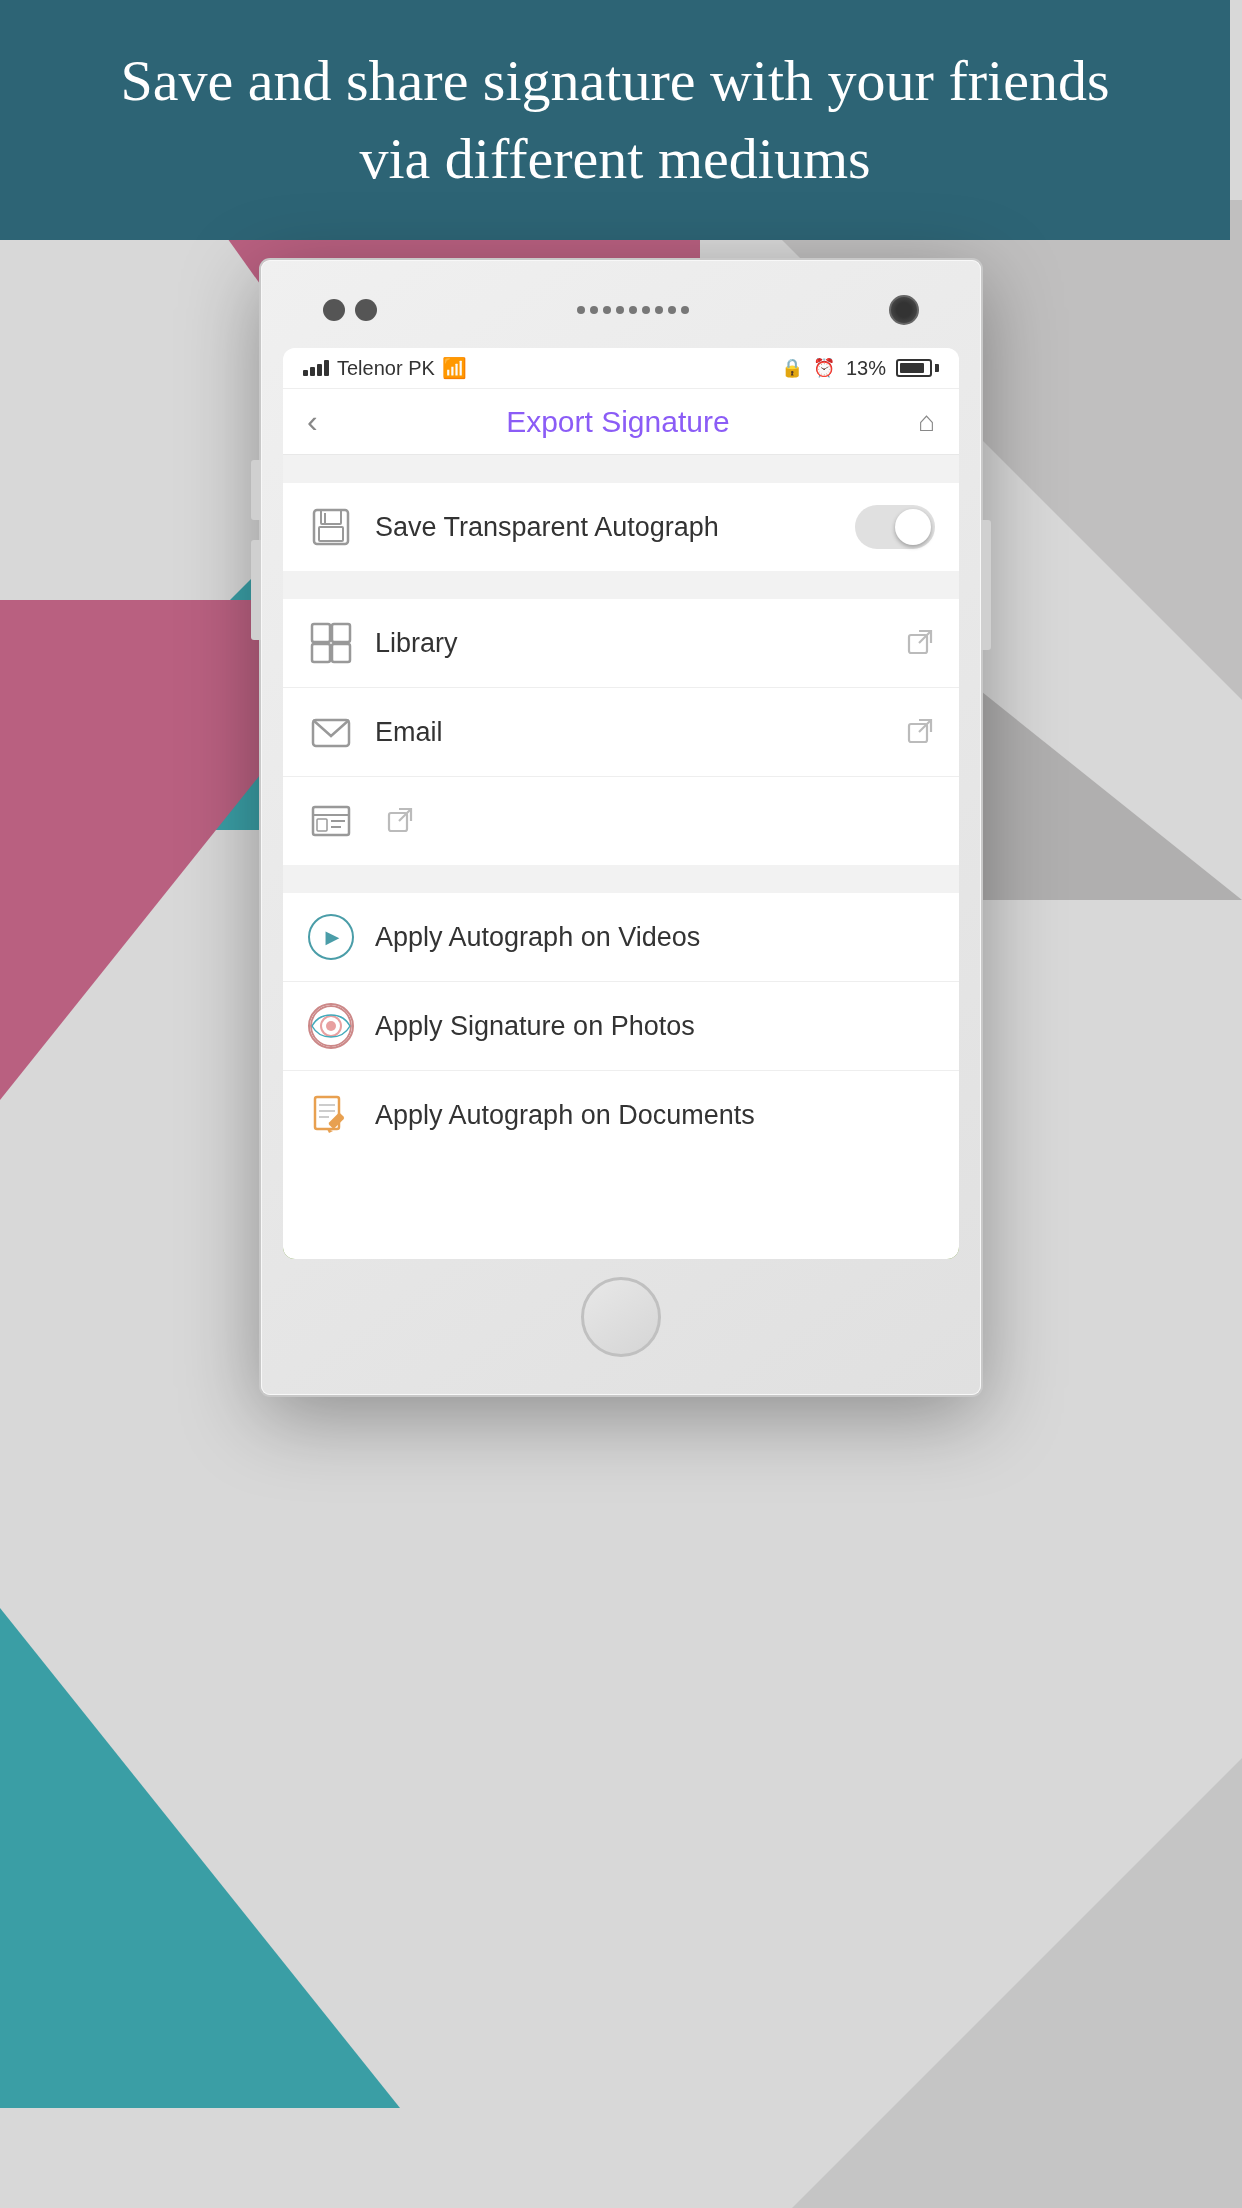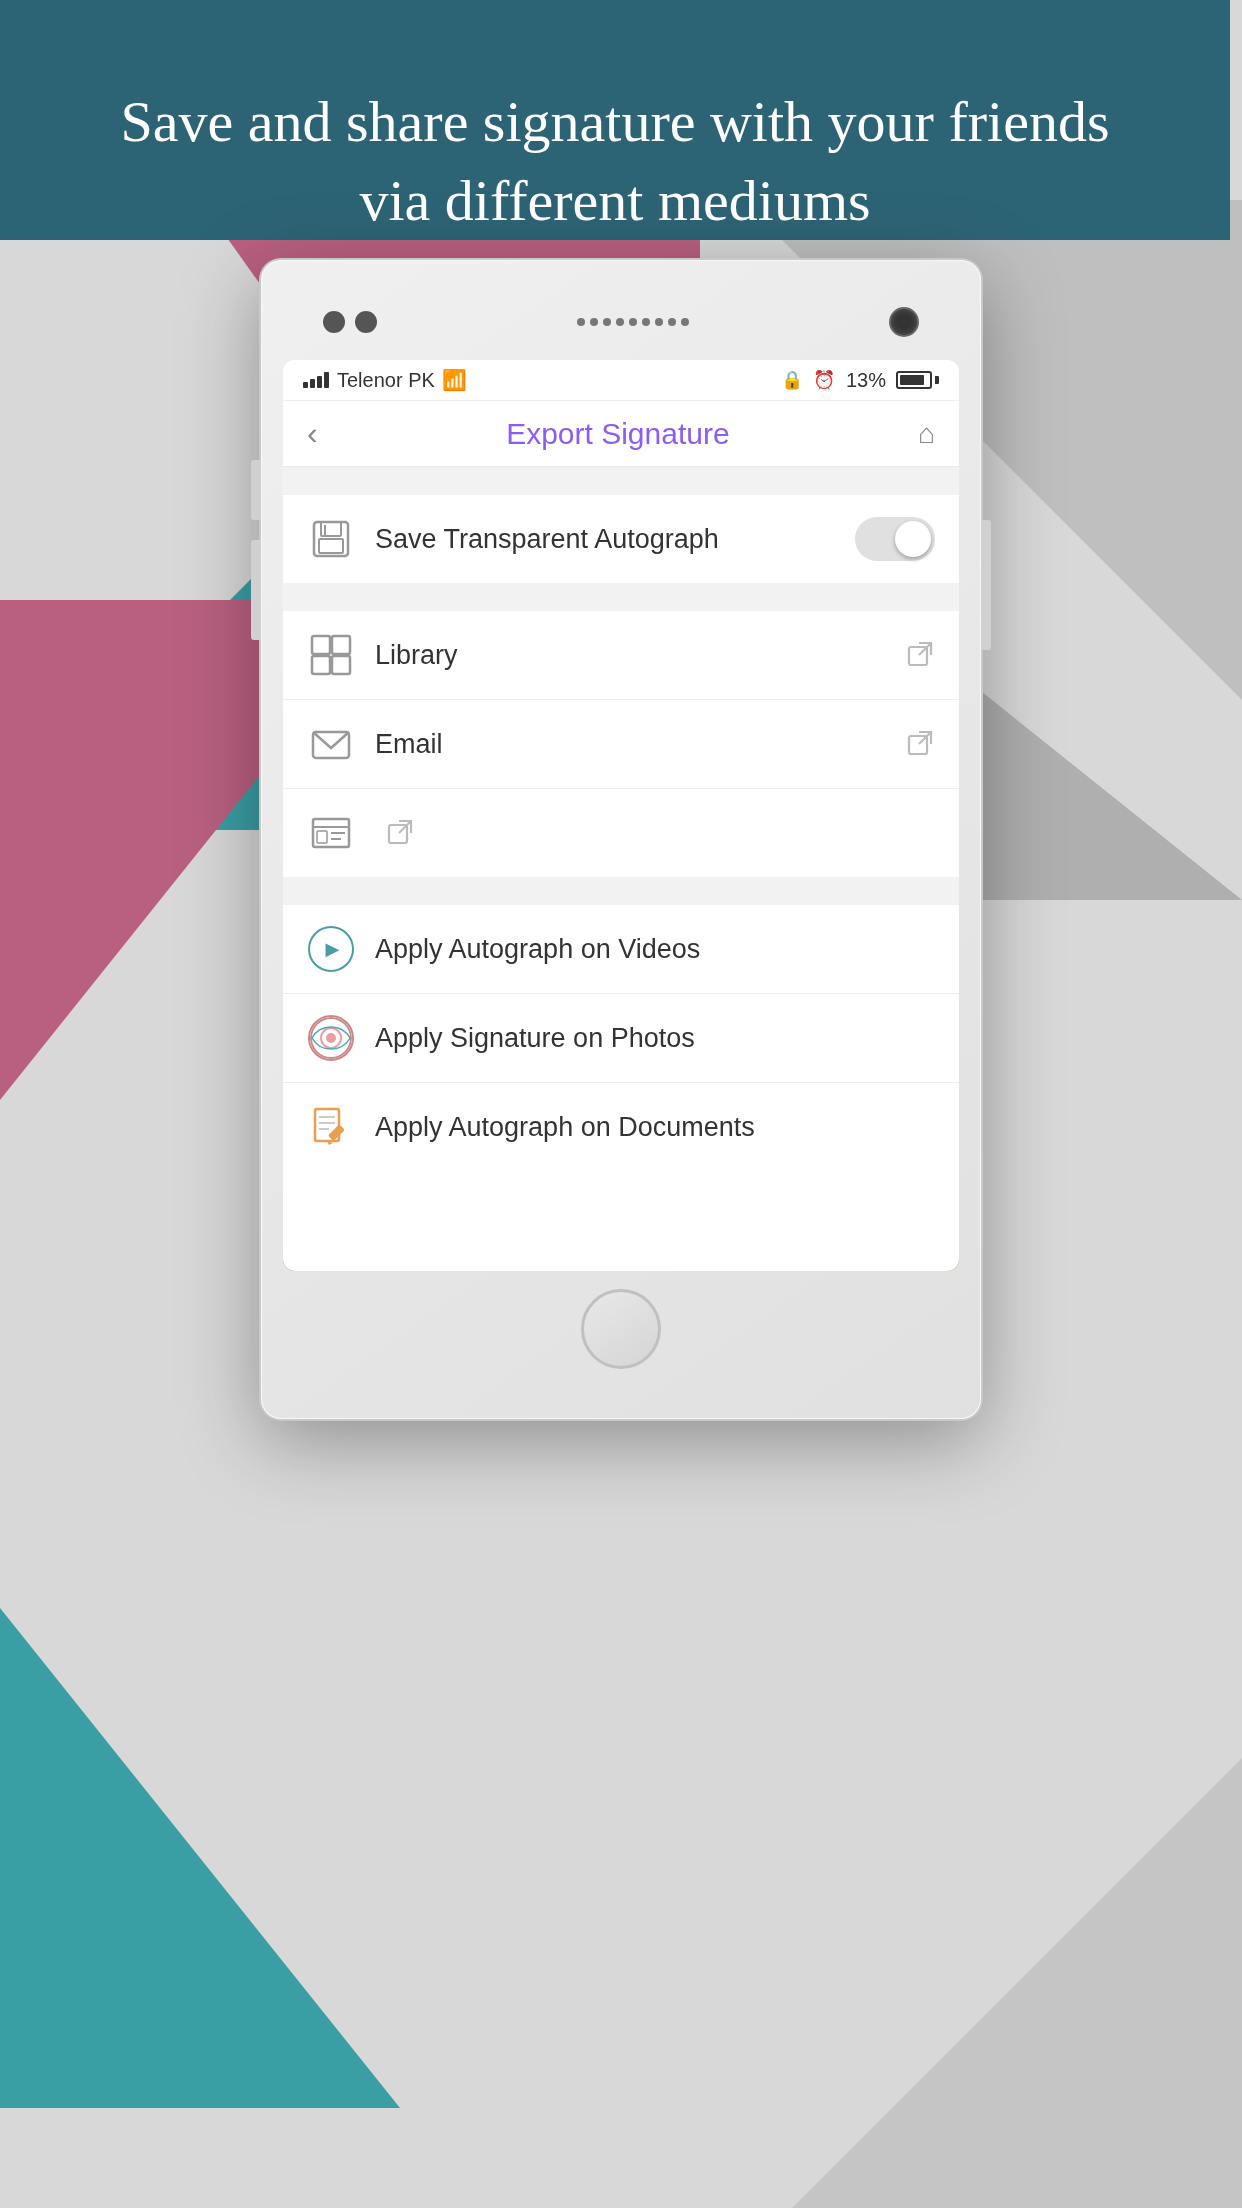--- a/index.html
+++ b/index.html
@@ -86,21 +86,21 @@
       bottom: 0; right: 0;
     }
 
     
     .header-banner {
       position: absolute;
       top: 0; left: 0; right: 12px;
       height: 240px;
       background-color: #2d6475;
       display: flex;
-      align-items: flex-end;
+      align-items: center;
       justify-content: center;
       z-index: 10;
     }
 
     .header-text {
       color: #ffffff;
       font-size: 58px;
       font-weight: 300;
       text-align: center;
       line-height: 1.35;
@@ -113,22 +113,22 @@
       position: absolute;
       top: 260px;
       left: 50%;
       transform: translateX(-50%);
       width: 720px;
       z-index: 20;
     }
 
     .phone-outer {
       background: linear-gradient(145deg, #f0f0f0, #e0e0e0);
-      border-radius: 20px;
-      padding: 36px 22px;
+      border-radius: 9px;
+      padding: 24px 22px;
       box-shadow:
         0 0 0 2px #c8c8c8,
         0 20px 80px rgba(0,0,0,0.35),
         inset 0 0 0 1px #f8f8f8;
       position: relative;
     }
 
     
     .side-btn-left {
       position: absolute;

